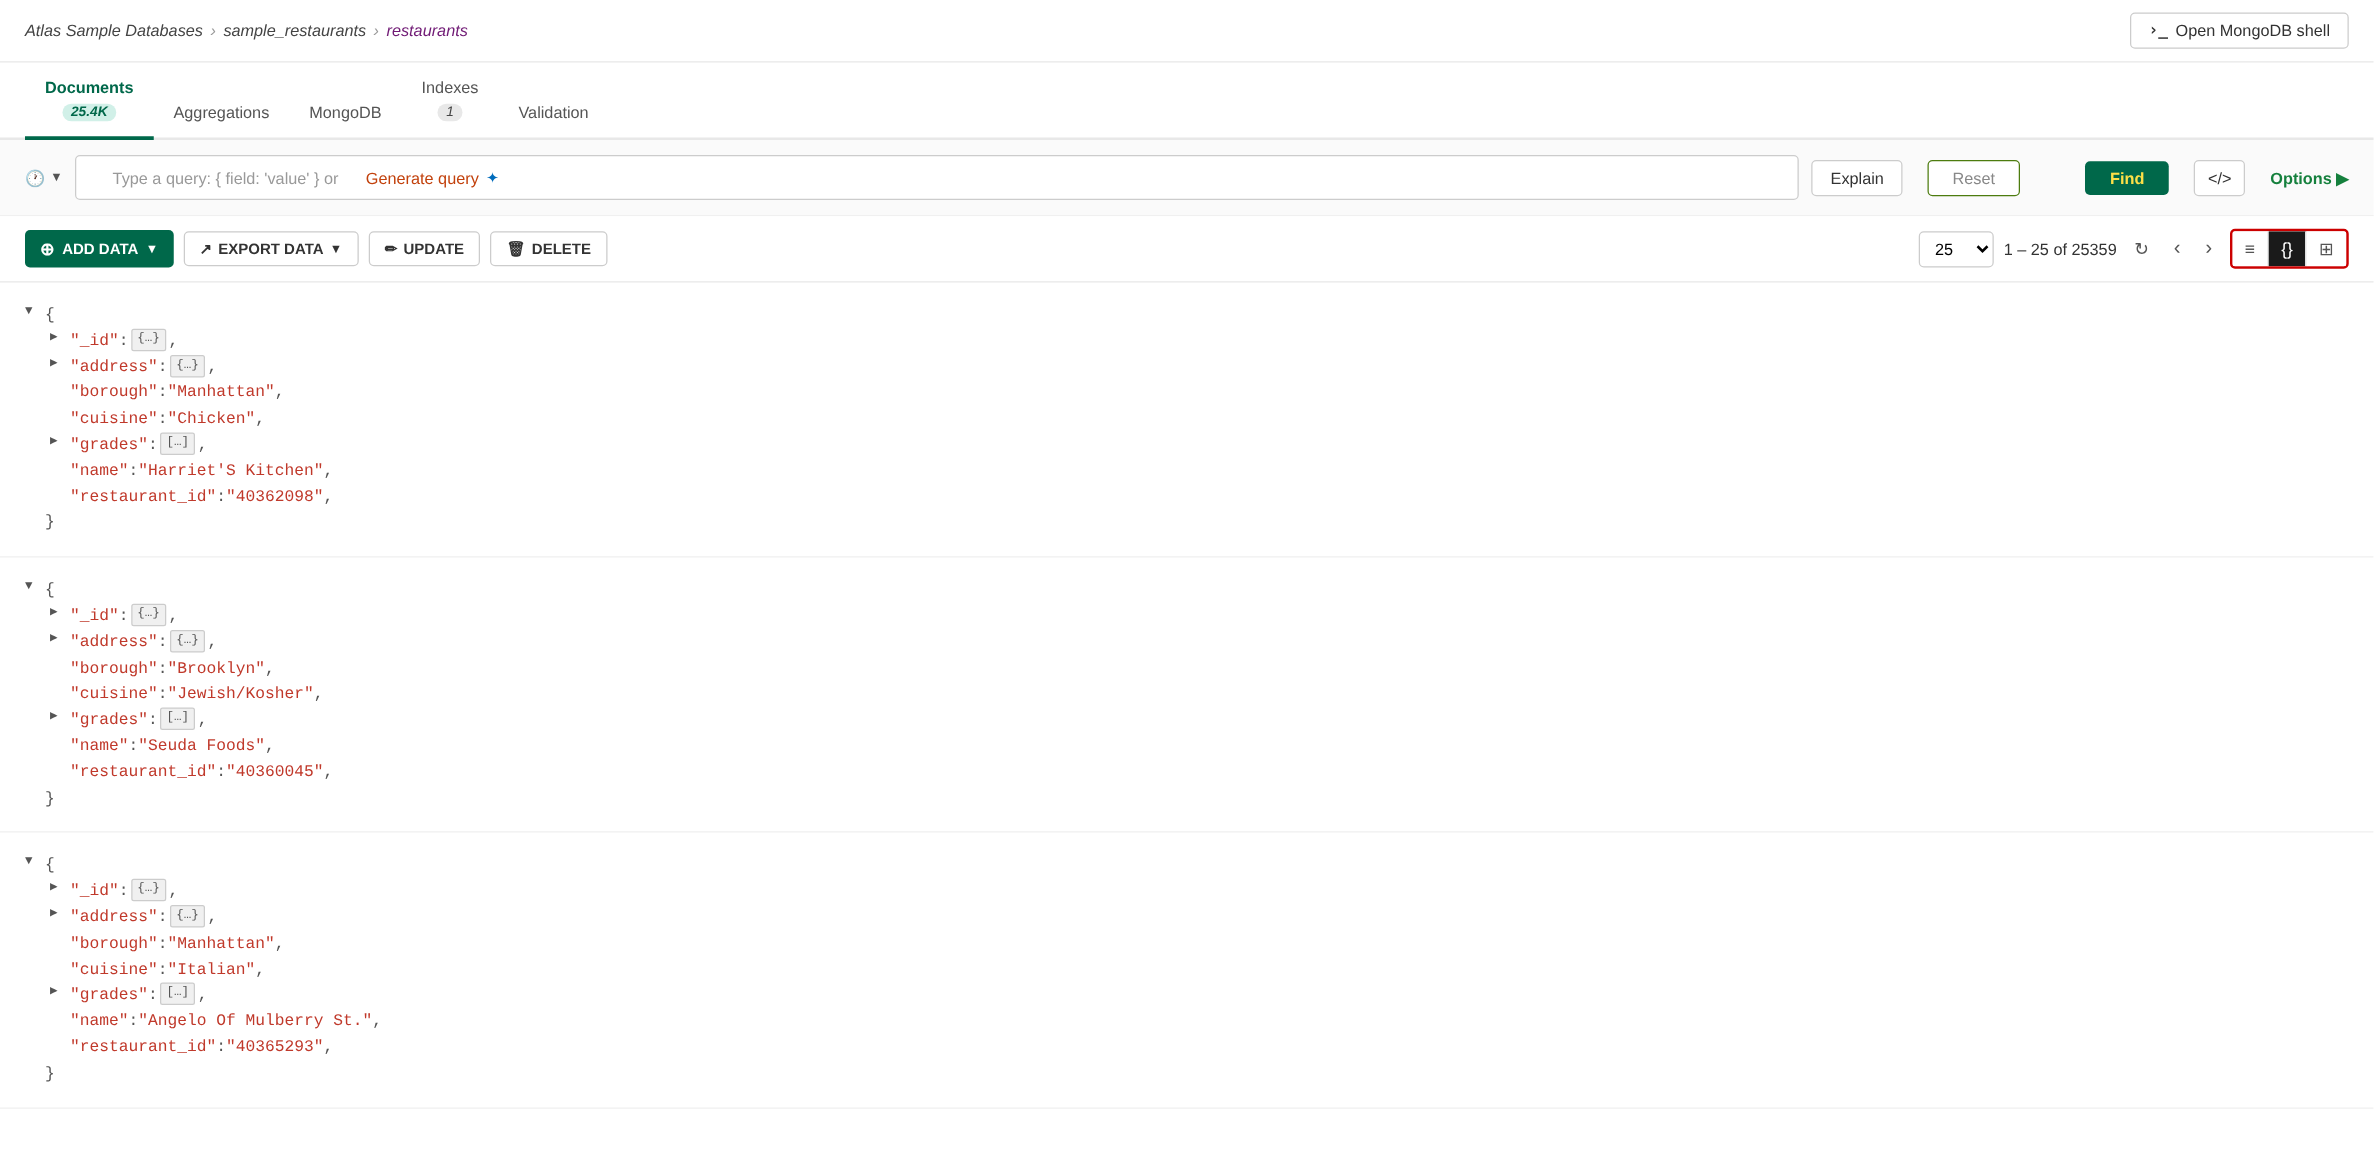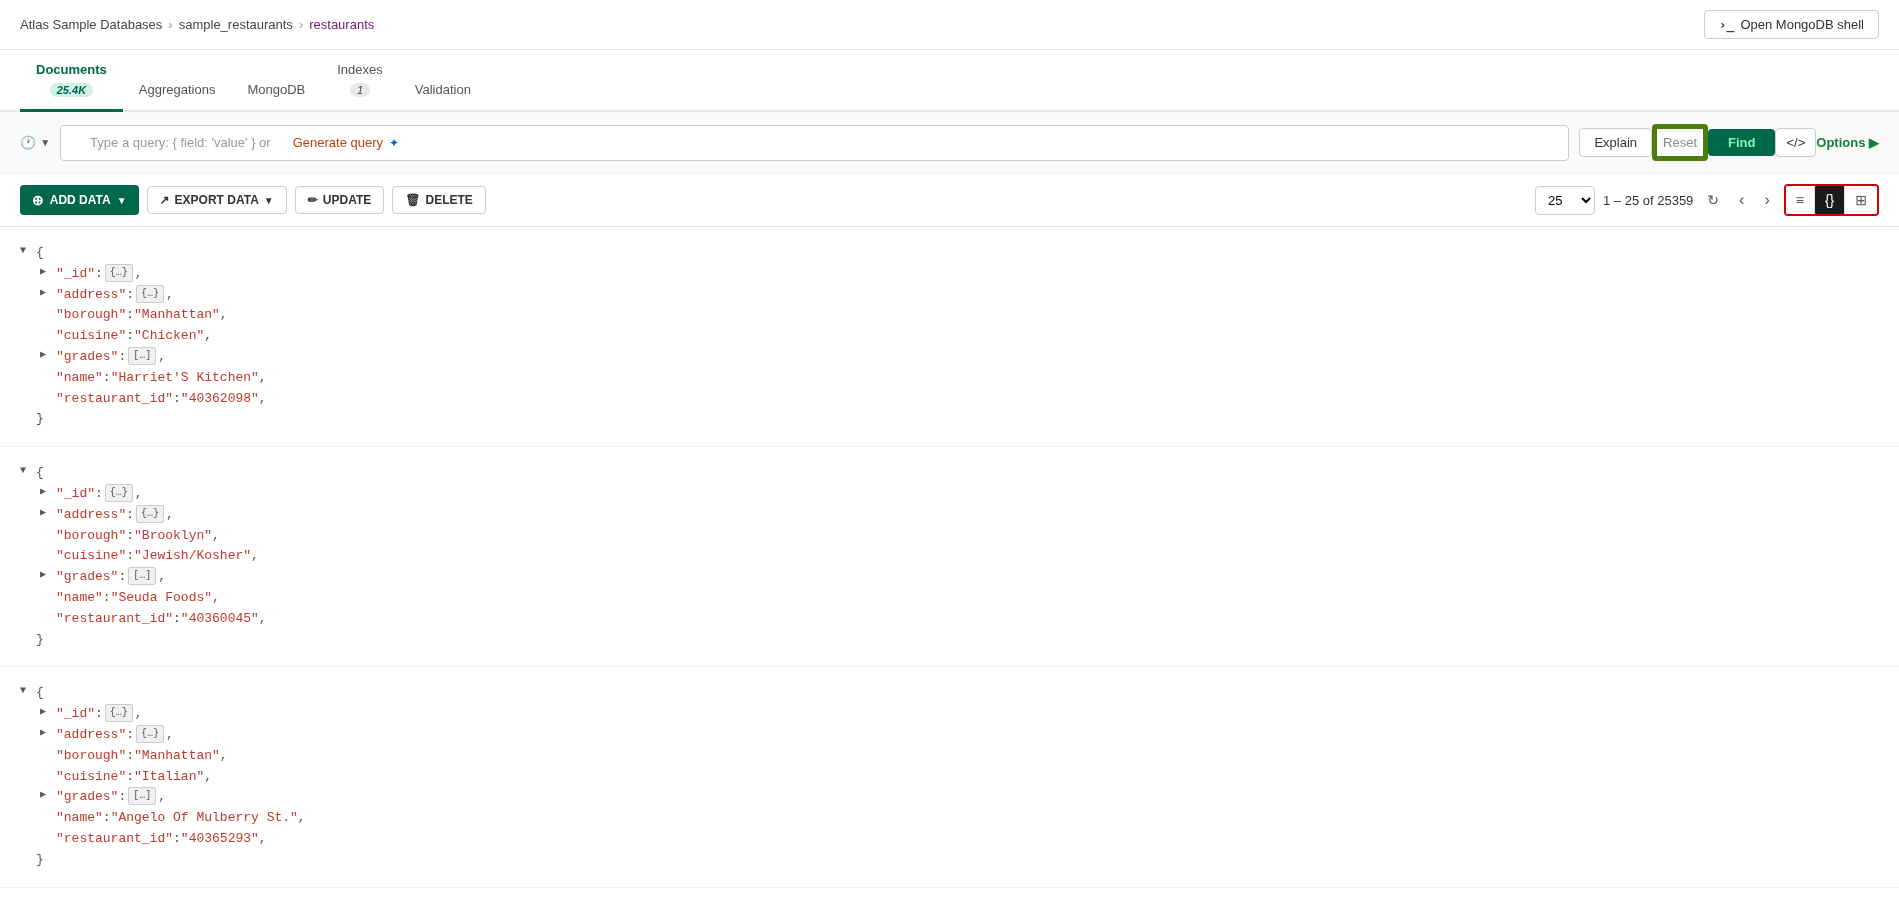--- a/index.html
+++ b/index.html
@@ -17,20 +17,21 @@
       justify-content: space-between;
       padding: 10px 20px;
       border-bottom: 1px solid #e8e8e8;
     }
     .breadcrumb {
       display: flex;
       align-items: center;
       gap: 6px;
       font-size: 13px;
       color: #444;
+      font-style: italic;
     }
     .breadcrumb .sep {
       color: #999;
     }
     .breadcrumb .current {
       color: #701a75;
       font-weight: 500;
     }
     .open-shell-btn {
       display: flex;
@@ -97,49 +98,50 @@
       display: flex;
       align-items: center;
       gap: 4px;
       color: #555;
       cursor: pointer;
       font-size: 13px;
     }
     .query-right {
       display: flex;
       align-items: center;
-      gap: 0;
+      gap: 20px;
     }
     .btn-explain {
       border: 1px solid #ccc;
       background: #fff;
       border-radius: 4px;
       padding: 6px 14px;
       font-size: 13px;
       cursor: pointer;
       color: #333;
     }
     .btn-reset {
-      border: 5px solid #4d7c0f;
-      background: #fff;
-      border-radius: 4px;
-      padding: 6px 6px;
+      border: 1px solid #4d7c0f;
+      background: #fff;
+      border-radius: 4px;
+      padding: 6px 19px;
       font-size: 13px;
       cursor: pointer;
       color: #888;
     }
     .btn-find {
       border: none;
       background: #00684a;
-      color: #86efac;
+      color: #fde047;
       border-radius: 4px;
       padding: 6px 20px;
       font-size: 13px;
       cursor: pointer;
       font-weight: 600;
+      margin-left: 32px;
     }
     .btn-code {
       border: 1px solid #ccc;
       background: #fff;
       border-radius: 4px;
       padding: 6px 10px;
       font-size: 13px;
       cursor: pointer;
       color: #333;
     }

